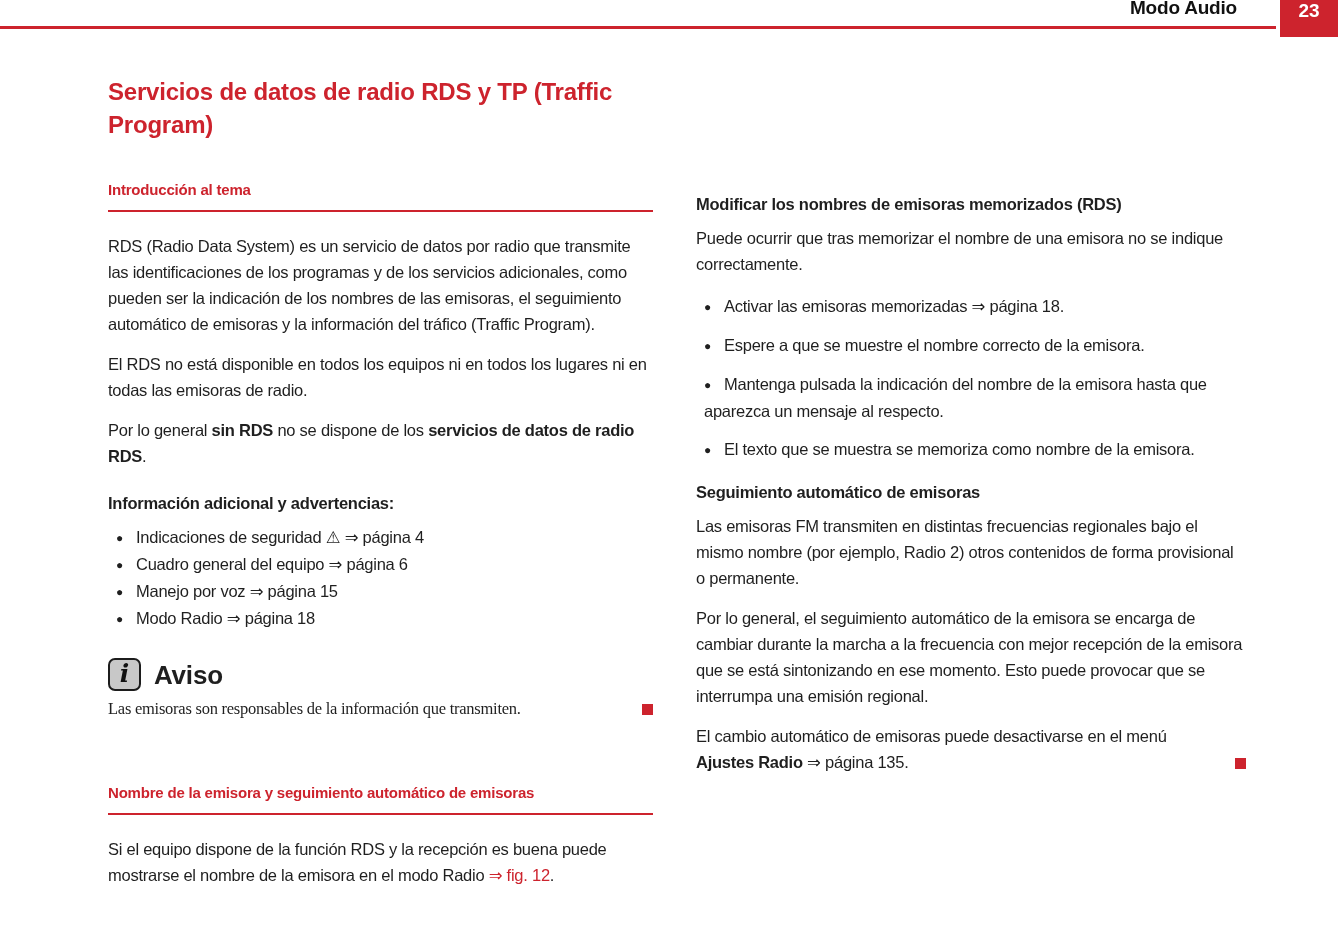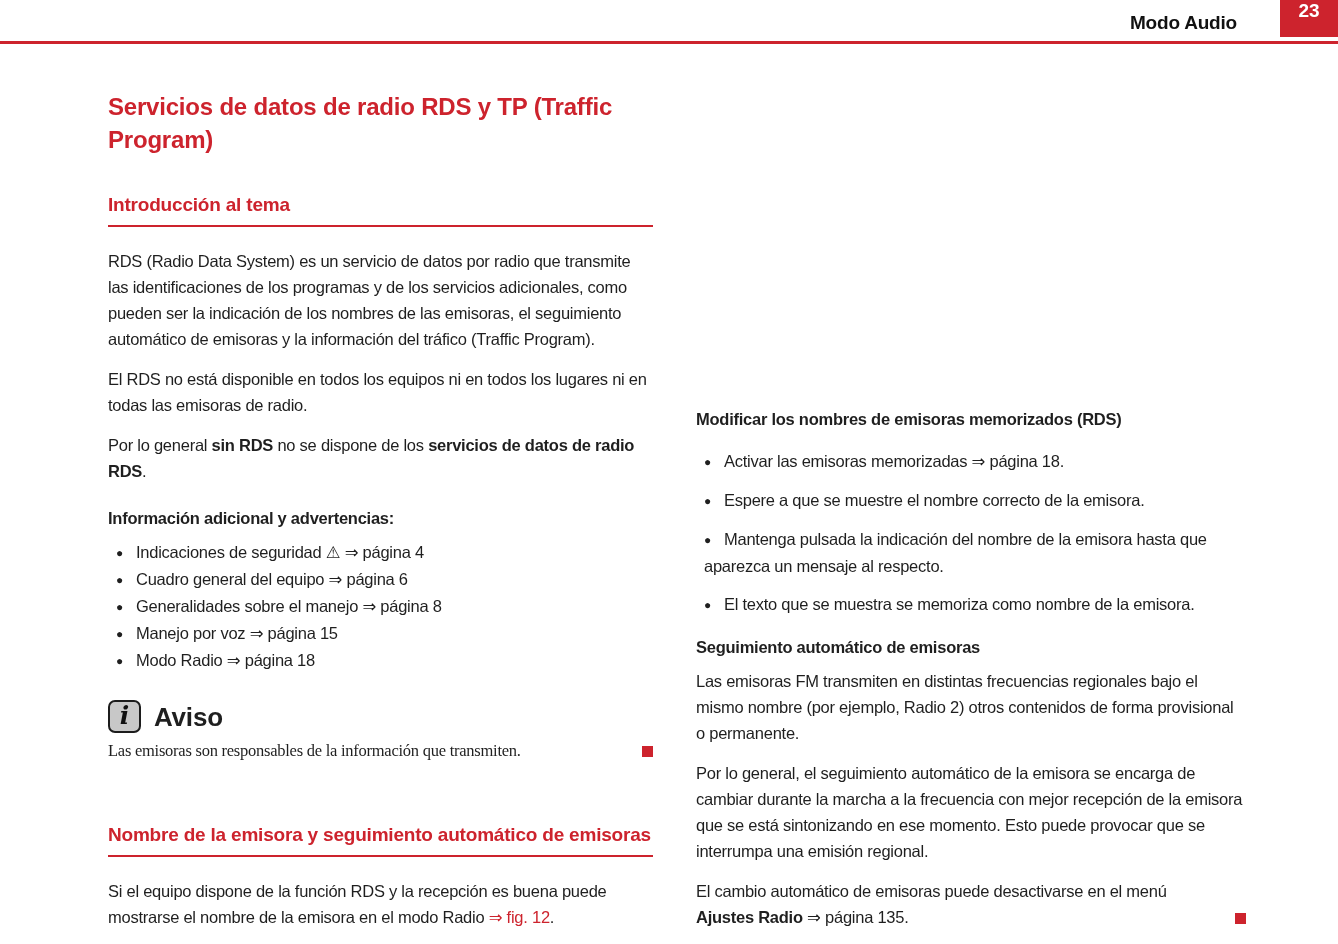--- a/index.html
+++ b/index.html
@@ -9,49 +9,49 @@
   }
   *{box-sizing:border-box;}
   html,body{margin:0;padding:0;}
   body{
     width:1338px;height:944px;overflow:hidden;background:#ffffff;
     font-family:"Liberation Sans","DejaVu Sans",sans-serif;
     color:var(--ink);
   }
   
   .page-header{
-    position:relative;height:44px;width:100%;
+    position:relative;height:29px;width:100%;
     border-bottom:3px solid var(--accent);
   }
   .header-title{
     position:absolute;right:101px;bottom:7px;
     font-size:19px;font-weight:bold;color:#111;
     letter-spacing:-0.2px;
   }
   .page-num-box{
     position:absolute;right:0;top:0;height:37px;width:62px;
     background:var(--accent);border-left:4px solid #fff;
     display:flex;align-items:flex-start;justify-content:center;
   }
   .page-num{color:#fff;font-size:19px;font-weight:bold;}
   
   .content{
-    display:flex;gap:43px;padding-left:108px;align-items:flex-end;
+    display:flex;gap:43px;padding-left:108px;align-items:center;
   }
   .col{width:545px;}
   .col-right{width:550px;}
   
   .doc-title{
     margin:46px 0 0 0;
     color:var(--accent);font-size:24px;font-weight:bold;
     line-height:33px;letter-spacing:-0.2px;
   }
   .section-heading{
     margin:36px 0 0 0;padding-bottom:7px;
-    color:var(--accent);font-size:19px;font-weight:bold;line-height:26px;
+    color:var(--accent);font-size:15px;font-weight:bold;line-height:26px;
     border-bottom:2px solid var(--accent);
     letter-spacing:-0.2px;
   }
   .section-heading.second{margin-top:58px;}
   p{
     margin:14px 0 0 0;font-size:16.5px;line-height:26px;
     letter-spacing:-0.25px;
   }
   p.first{margin-top:21px;}
   .bold-head{font-weight:bold;margin-top:21px;}
@@ -115,21 +115,20 @@
 
     <p class="first">RDS (Radio Data System) es un servicio de datos por radio que transmite las identificaciones de los programas y de los servicios adicionales, como pueden ser la indicación de los nombres de las emisoras, el seguimiento automático de emisoras y la información del tráfico (Traffic Program).</p>
     <p>El RDS no está disponible en todos los equipos ni en todos los lugares ni en todas las emisoras de radio.</p>
     <p><span>Por lo general </span><b>sin RDS</b><span> no se dispone de los </span><b>servicios de datos de radio RDS</b><span>.</span></p>
 
     <p class="bold-head">Información adicional y advertencias:</p>
 
     <ul class="bullet-list">
       <li><span class="marker">●</span><span>Indicaciones de seguridad ⚠ ⇒ página 4</span></li>
       <li><span class="marker">●</span><span>Cuadro general del equipo ⇒ página 6</span></li>
-      <li><span class="marker">●</span><span>Generalidades sobre el manejo ⇒ página 8</span></li>
       <li><span class="marker">●</span><span>Manejo por voz ⇒ página 15</span></li>
       <li><span class="marker">●</span><span>Modo Radio ⇒ página 18</span></li>
     </ul>
 
     <div class="note">
       <div class="note-head">
         <div class="info-icon">
           <span class="info-glyph">i</span>
         </div>
         <span class="note-title">Aviso</span>
@@ -140,20 +139,21 @@
       </div>
     </div>
 
     <h2 class="section-heading second">Nombre de la emisora y seguimiento automático de emisoras</h2>
 
     <p class="first"><span>Si el equipo dispone de la función RDS y la recepción es buena puede mostrarse el nombre de la emisora en el modo Radio </span><span class="red-ref">⇒ fig. 12</span><span>.</span></p>
   </div>
 
   <div class="col col-right">
     <p class="bold-head" style="margin-top:48px">Modificar los nombres de emisoras memorizados (RDS)</p>
+    <p style="margin-top:8px">Puede ocurrir que tras memorizar el nombre de una emisora no se indique correctamente.</p>
 
     <ul class="bullet-list">
       <li><span class="marker">●</span><span>Activar las emisoras memorizadas ⇒ página 18.</span></li>
       <li><span class="marker">●</span><span>Espere a que se muestre el nombre correcto de la emisora.</span></li>
       <li><span class="marker">●</span><span>Mantenga pulsada la indicación del nombre de la emisora hasta que aparezca un mensaje al respecto.</span></li>
       <li><span class="marker">●</span><span>El texto que se muestra se memoriza como nombre de la emisora.</span></li>
     </ul>
 
     <p class="bold-head" style="margin-top:16px">Seguimiento automático de emisoras</p>
     <p style="margin-top:8px">Las emisoras FM transmiten en distintas frecuencias regionales bajo el mismo nombre (por ejemplo, Radio 2) otros contenidos de forma provisional o permanente.</p>

